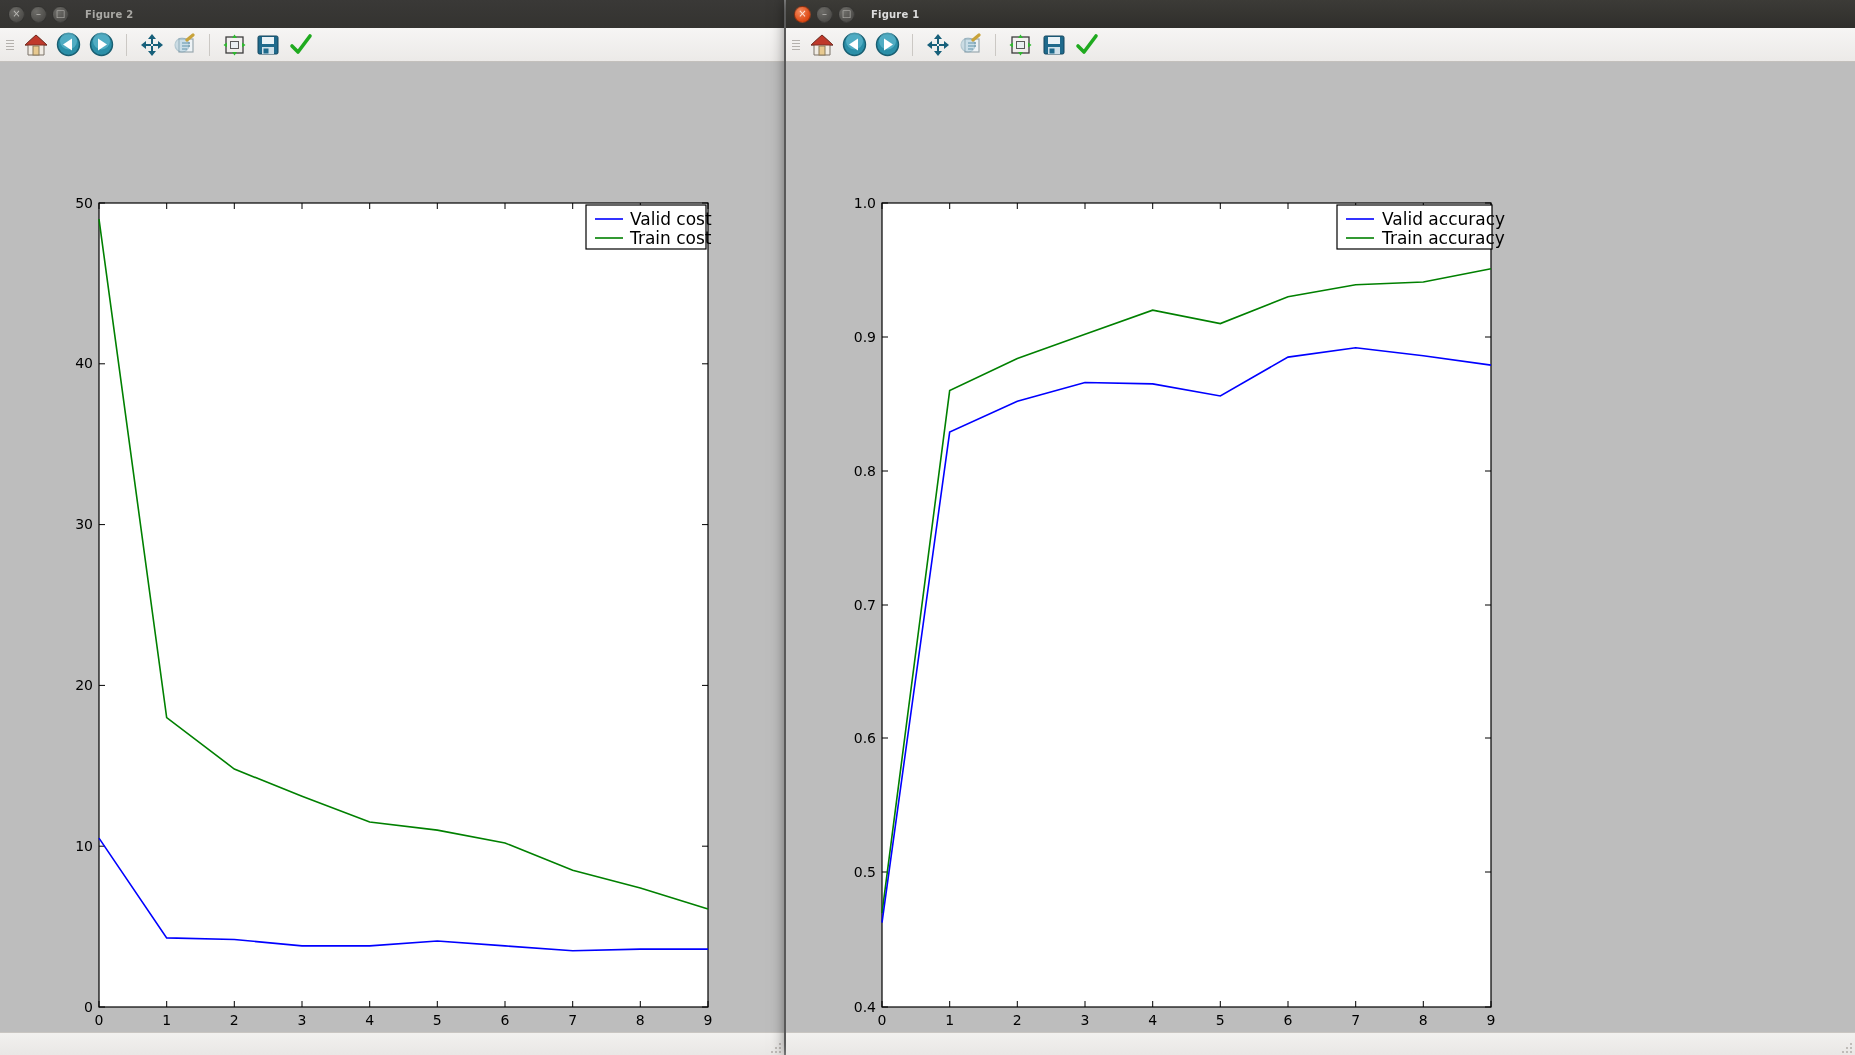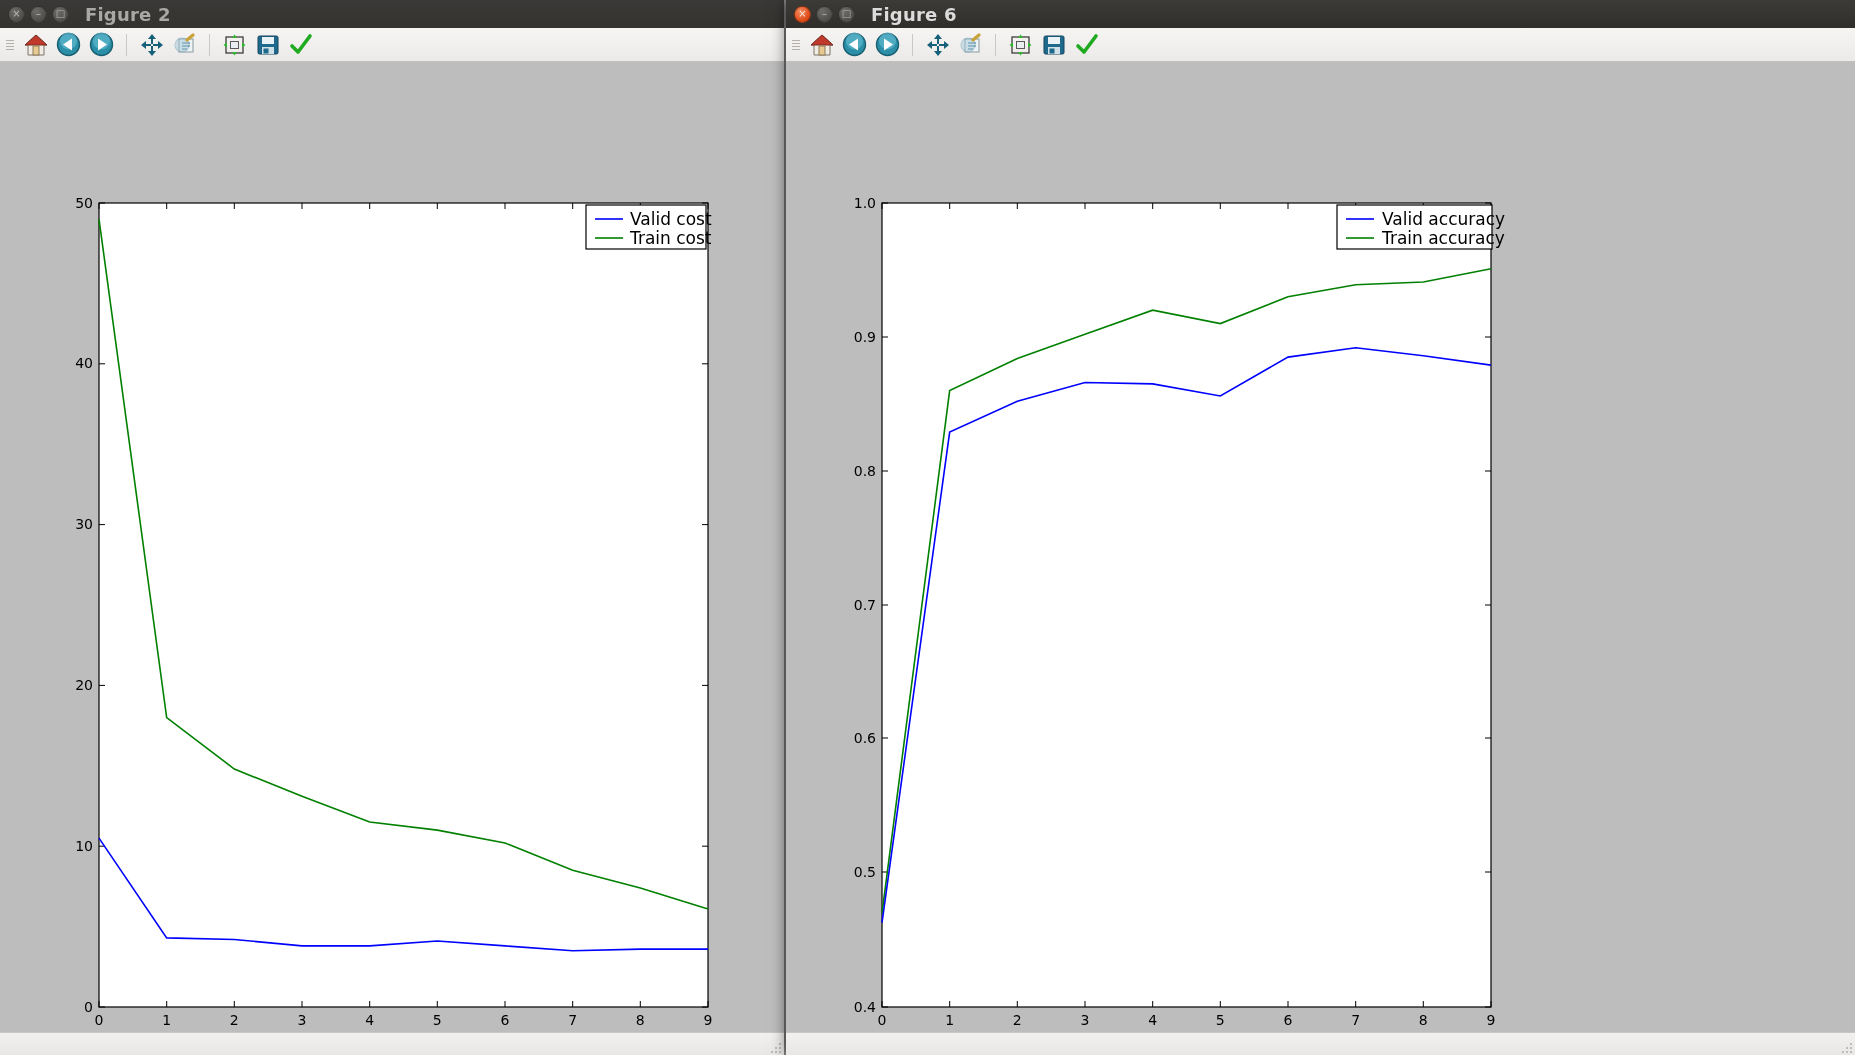--- a/index.html
+++ b/index.html
@@ -50,21 +50,21 @@
     background: radial-gradient(circle at 35% 30%, #f48b5e, #dd4814 70%);
     color: #ffe6dd;
   }
   .wbtn.inactive {
     background: radial-gradient(circle at 35% 30%, #6e6d69, #4e4d4a 70%);
     color: #b9b8b4;
   }
   .wtitle {
     margin-left: 16px;
     color: #dcdcdc;
-    font-size: 18px;
+    font-size: 10px;
     font-weight: bold;
     letter-spacing: 0.2px;
     font-family: "DejaVu Sans", sans-serif;
   }
   .wtitle.dim { color: #a9a8a4; }
 
   
   .toolbar {
     height: 34px;
     background: linear-gradient(to bottom, #f6f5f4 0%, #eceae8 100%);
@@ -304,21 +304,21 @@
     </div>
   </div>
 
   <div class="window" id="win-fig1" style="left:786px; top:0px; width:1069px; height:1055px;">
     <div class="titlebar">
       <div class="wbtns">
         <div class="wbtn close-active">×</div>
         <div class="wbtn inactive">–</div>
         <div class="wbtn inactive">□</div>
       </div>
-      <div class="wtitle">Figure 6</div>
+      <div class="wtitle">Figure 1</div>
     </div>
 
     <div class="toolbar">
       <div class="grip">
         <i></i>
           <i></i>
           <i></i>
           <i></i>
       </div>
       <div class="tbtn">

